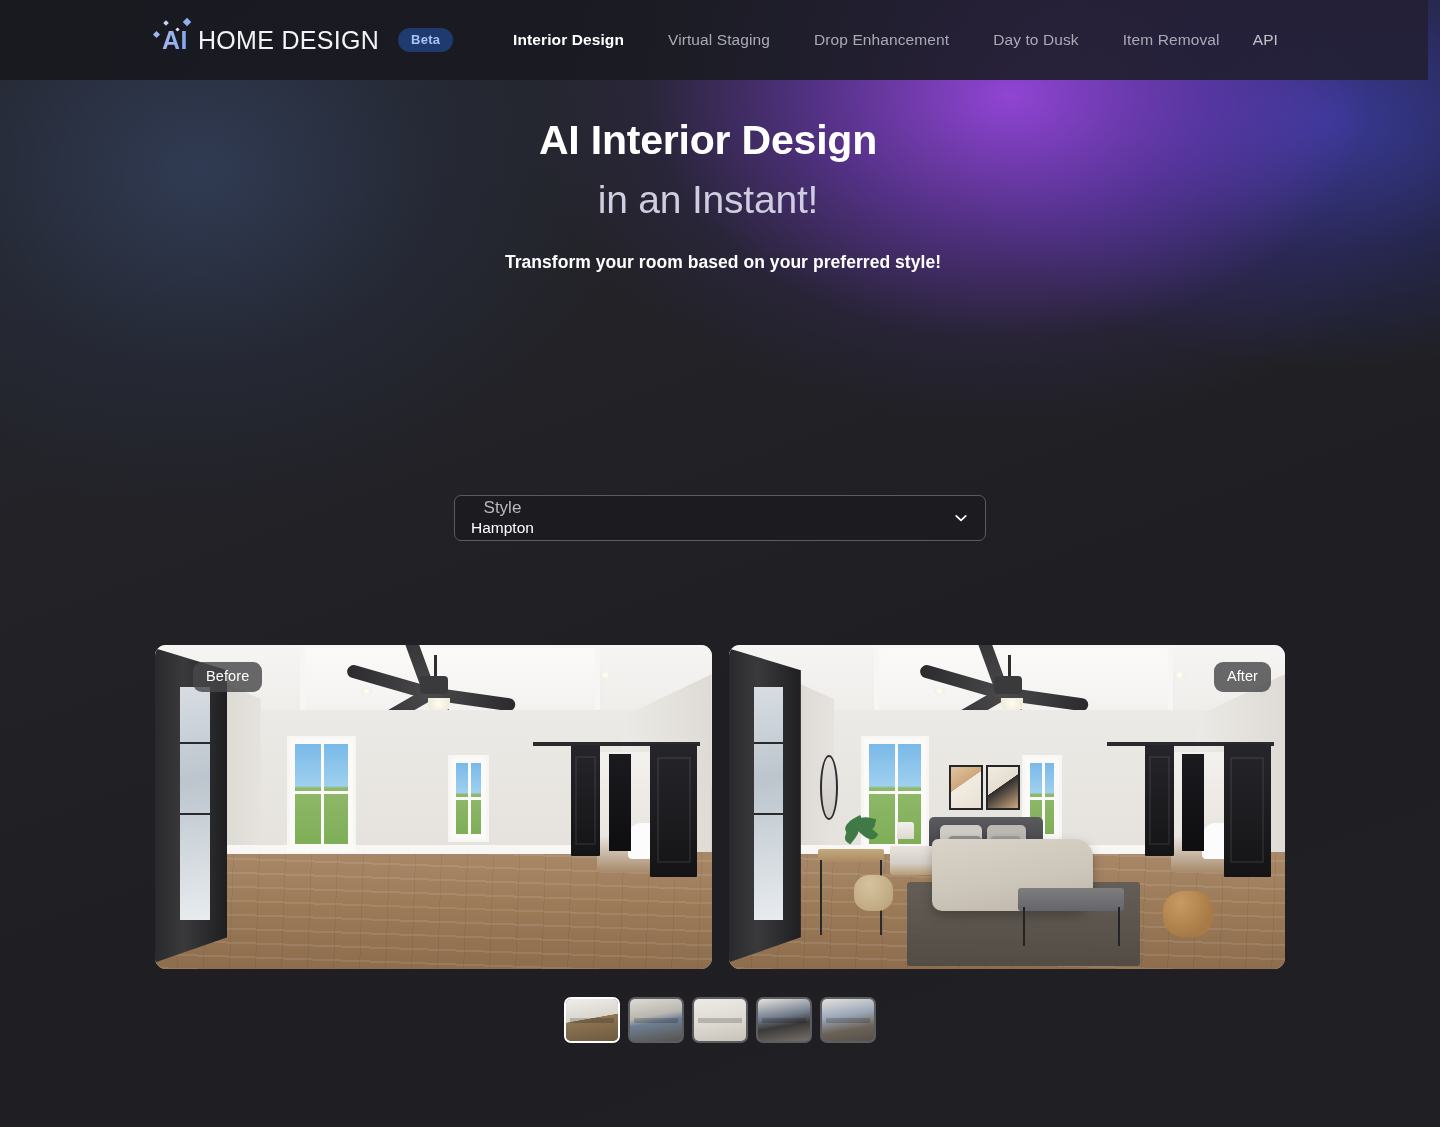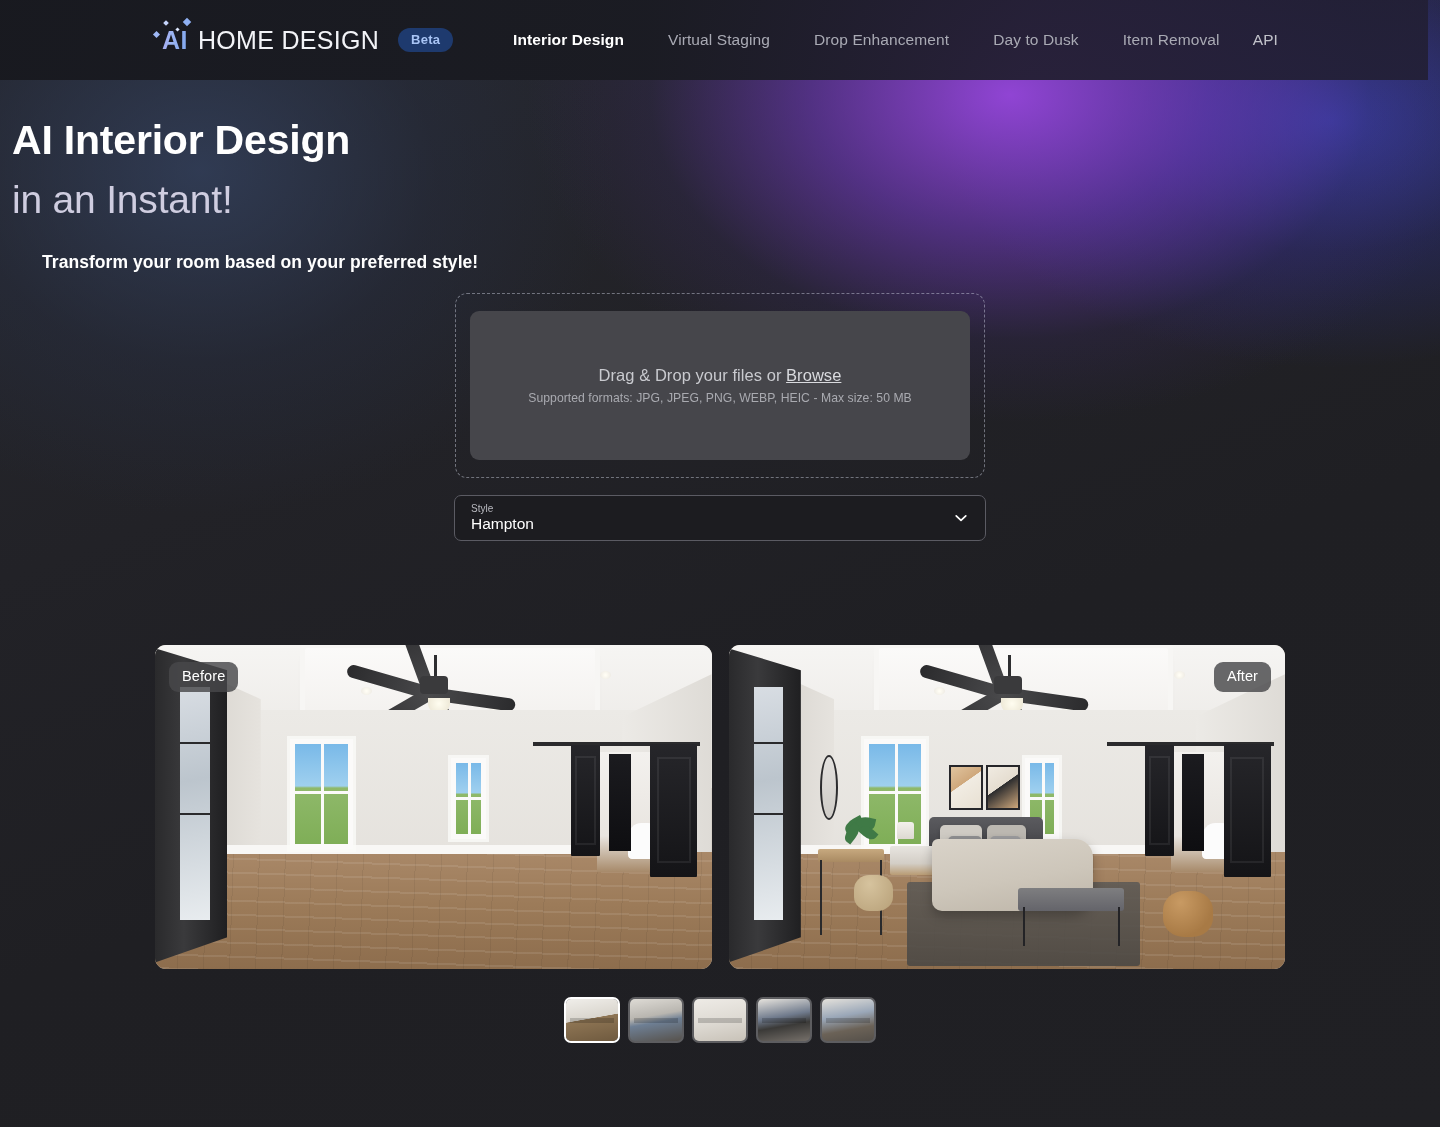--- a/index.html
+++ b/index.html
@@ -107,22 +107,21 @@
     margin-left: auto;
     margin-right: 150px;
   }
   .nav-right .nav-link { padding: 0; color: #c1c2ca; }
 
   
   .hero {
     position: absolute;
     top: 80px; left: 0;
     width: 1416px;
-    text-align: left;
-    margin-left: 12px;
+    text-align: center;
   }
   .title-1 {
     margin-top: 38px;
     font-size: 41px;
     font-weight: 700;
     color: #ffffff;
     letter-spacing: -0.2px;
     line-height: 1.12;
   }
   .title-2 {
@@ -188,21 +187,21 @@
     width: 532px; height: 46px;
     background: #1c1c20;
     border: 1px solid #5b5b63;
     border-radius: 7px;
     display: flex;
     align-items: center;
     padding: 0 16px;
     cursor: pointer;
   }
   .sel-texts { display: flex; flex-direction: column; justify-content: center; gap: 1px; }
-  .sel-label { font-size: 10px; color: #b8b9bf; line-height: 1.1; }
+  .sel-label { font-size: 17px; color: #b8b9bf; line-height: 1.1; text-align: center; }
   .sel-value { font-size: 15.5px; color: #ffffff; line-height: 1.15; }
   .chev { margin-left: auto; width: 16px; height: 16px; }
   .chev svg { display: block; }
 
   
   .generate-btn {
     position: absolute;
     left: 454px; top: 559px;
     width: 532px; height: 46px;
     background: #514cc0;
@@ -238,20 +237,21 @@
     top: 17px;
     background: rgba(72,72,74,0.82);
     color: #ffffff;
     font-size: 14.5px;
     font-weight: 500;
     padding: 7px 13px 8px;
     border-radius: 9px;
     line-height: 1;
     z-index: 5;
     letter-spacing: .1px;
+    margin-left: 24px;
   }
   .tag.left { left: 14px; }
   .tag.right { right: 14px; }
 
   
   .scene { position: absolute; inset: 0; background: #cfc7bd; }
 
   
   .ceil {
     position: absolute; left: 0; top: 0; width: 100%; height: 44%;
@@ -450,28 +450,20 @@
       <div class="nav-link">API</div>
     </div>
   </div>
 
   <div class="hero">
     <div class="title-1">AI Interior Design</div>
     <div class="title-2">in an Instant!</div>
     <div class="subtitle">Transform your room based on your preferred style!</div>
   </div>
 
-  <div class="dropzone-outer">
-    <div class="dropzone-inner">
-      <div class="dz-main">
-        <span>Drag &amp; Drop your files or </span><span class="dz-browse">Browse</span>
-      </div>
-      <div class="dz-sub">Supported formats: JPG, JPEG, PNG, WEBP, HEIC - Max size: 50 MB</div>
-    </div>
-  </div>
 
   <div class="style-select">
     <div class="sel-texts">
       <div class="sel-label">Style</div>
       <div class="sel-value">Hampton</div>
     </div>
     <span class="chev">
       <svg width="16" height="16" viewBox="0 0 16 16" fill="none">
         <path d="M3.2 5.8 L8 10.4 L12.8 5.8" stroke="#ffffff" stroke-width="1.7" stroke-linecap="round" stroke-linejoin="round"></path>
       </svg>

